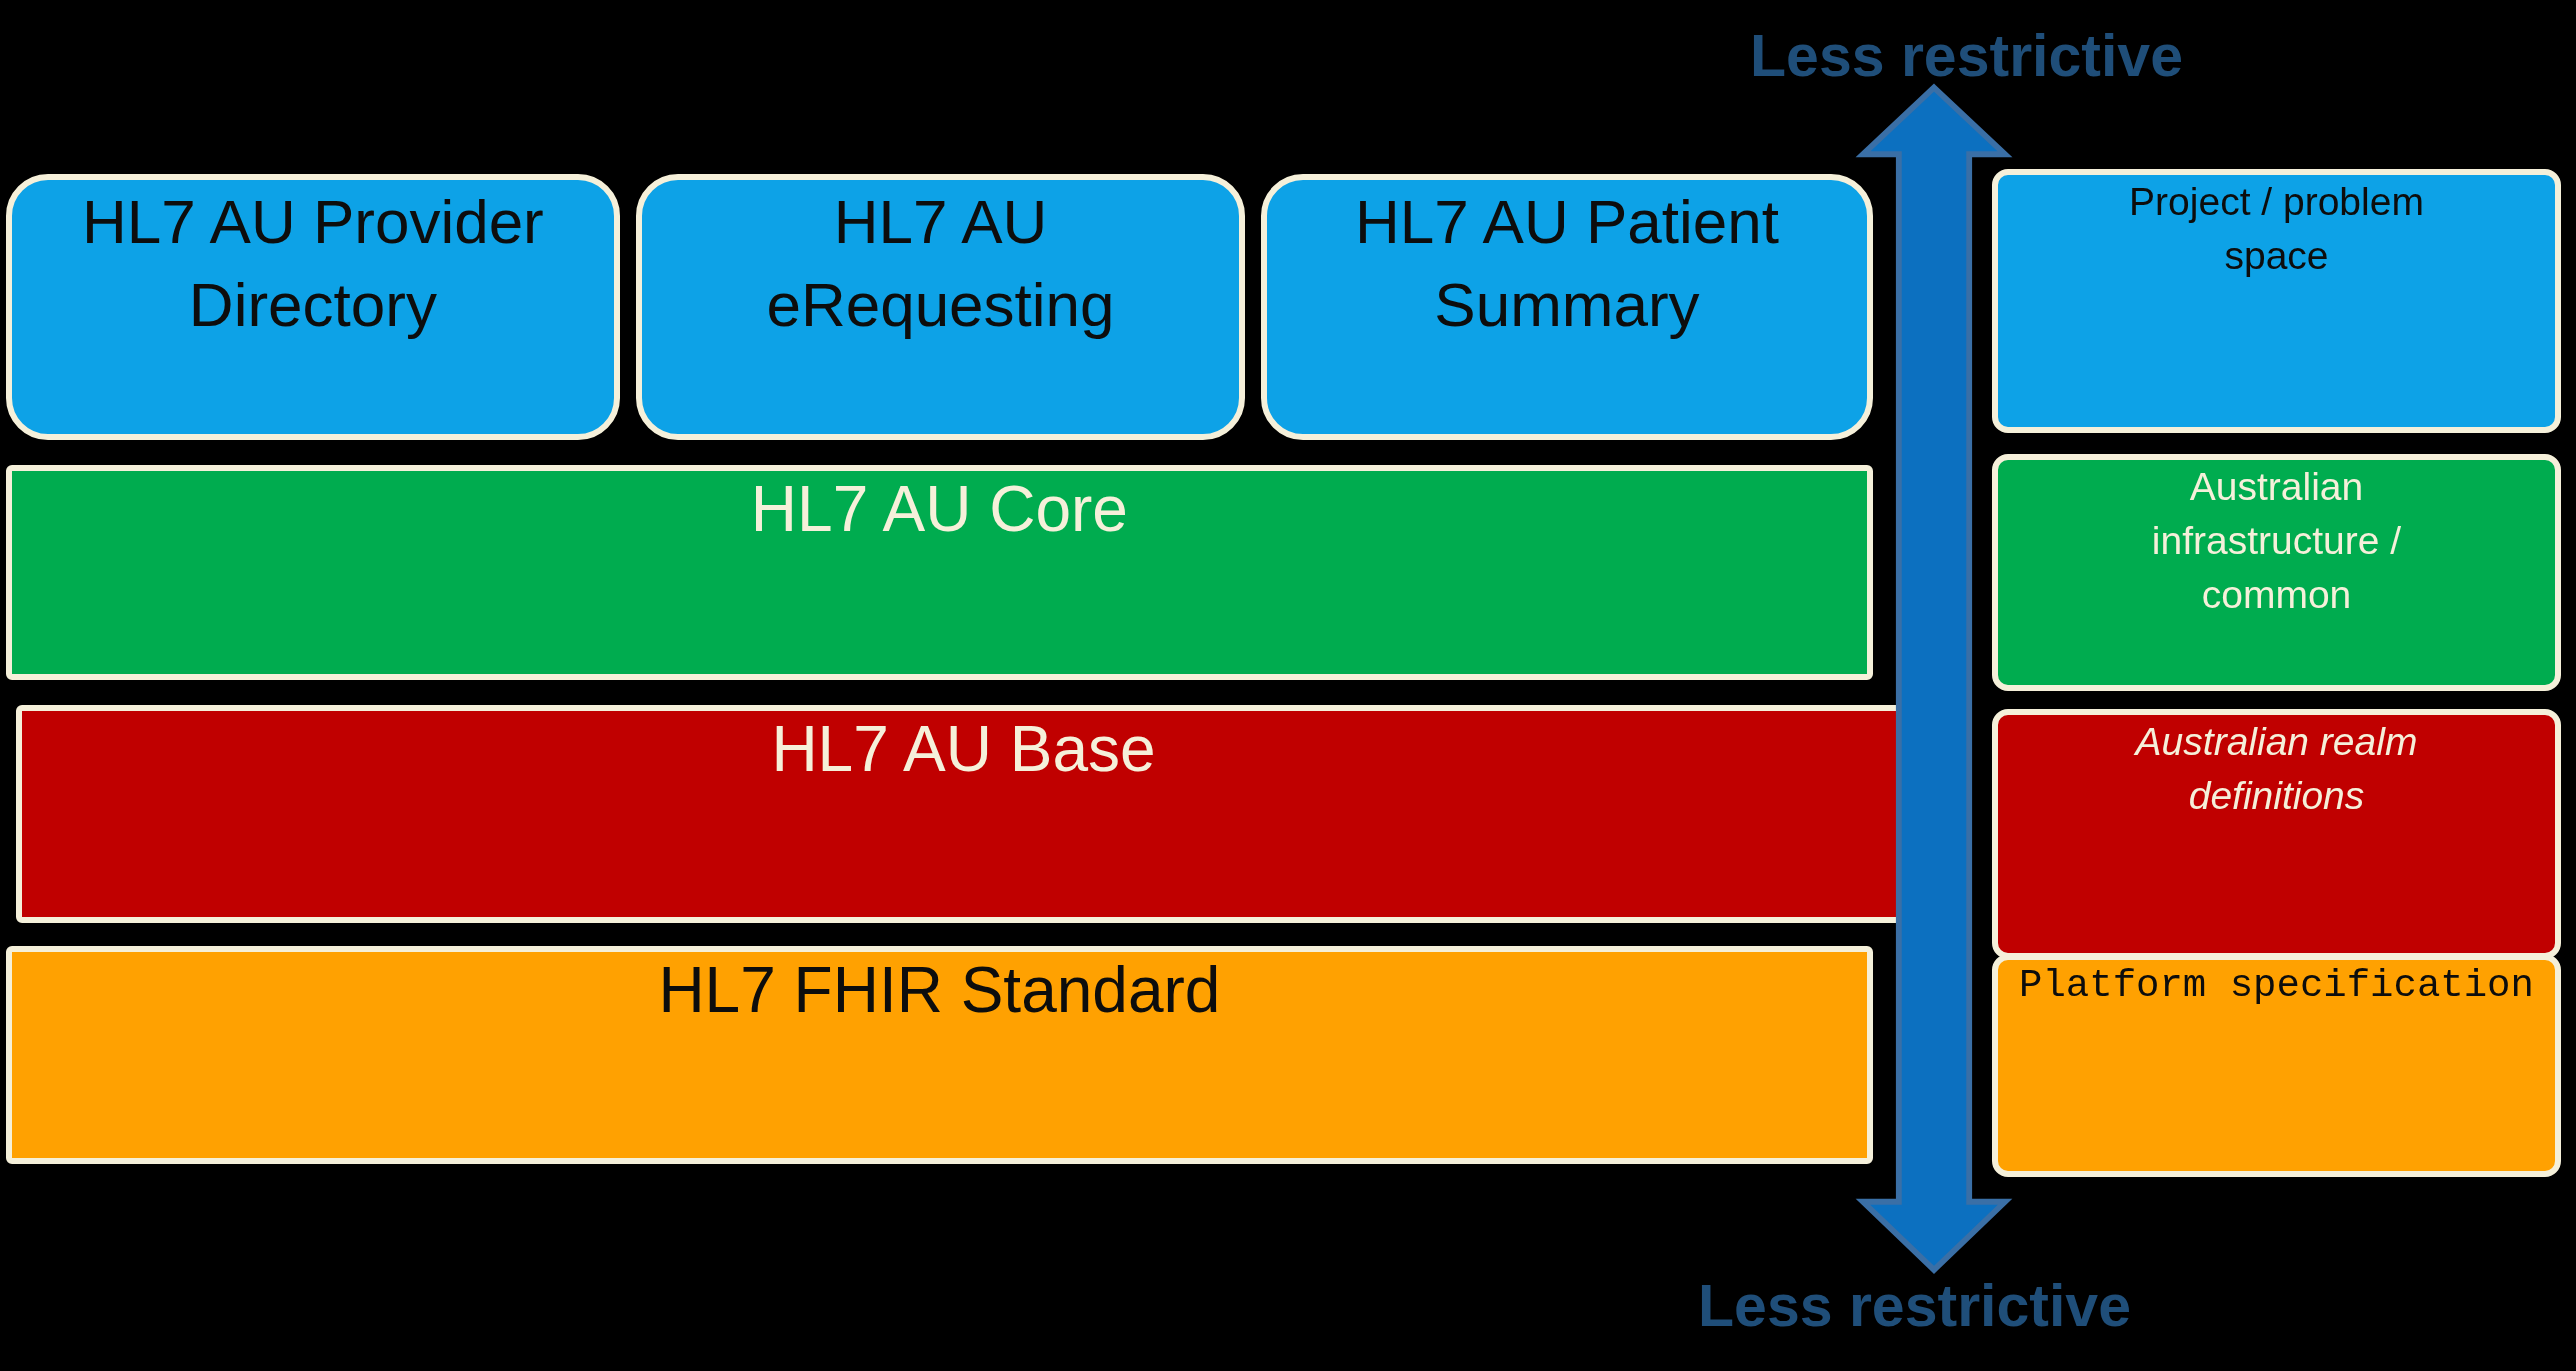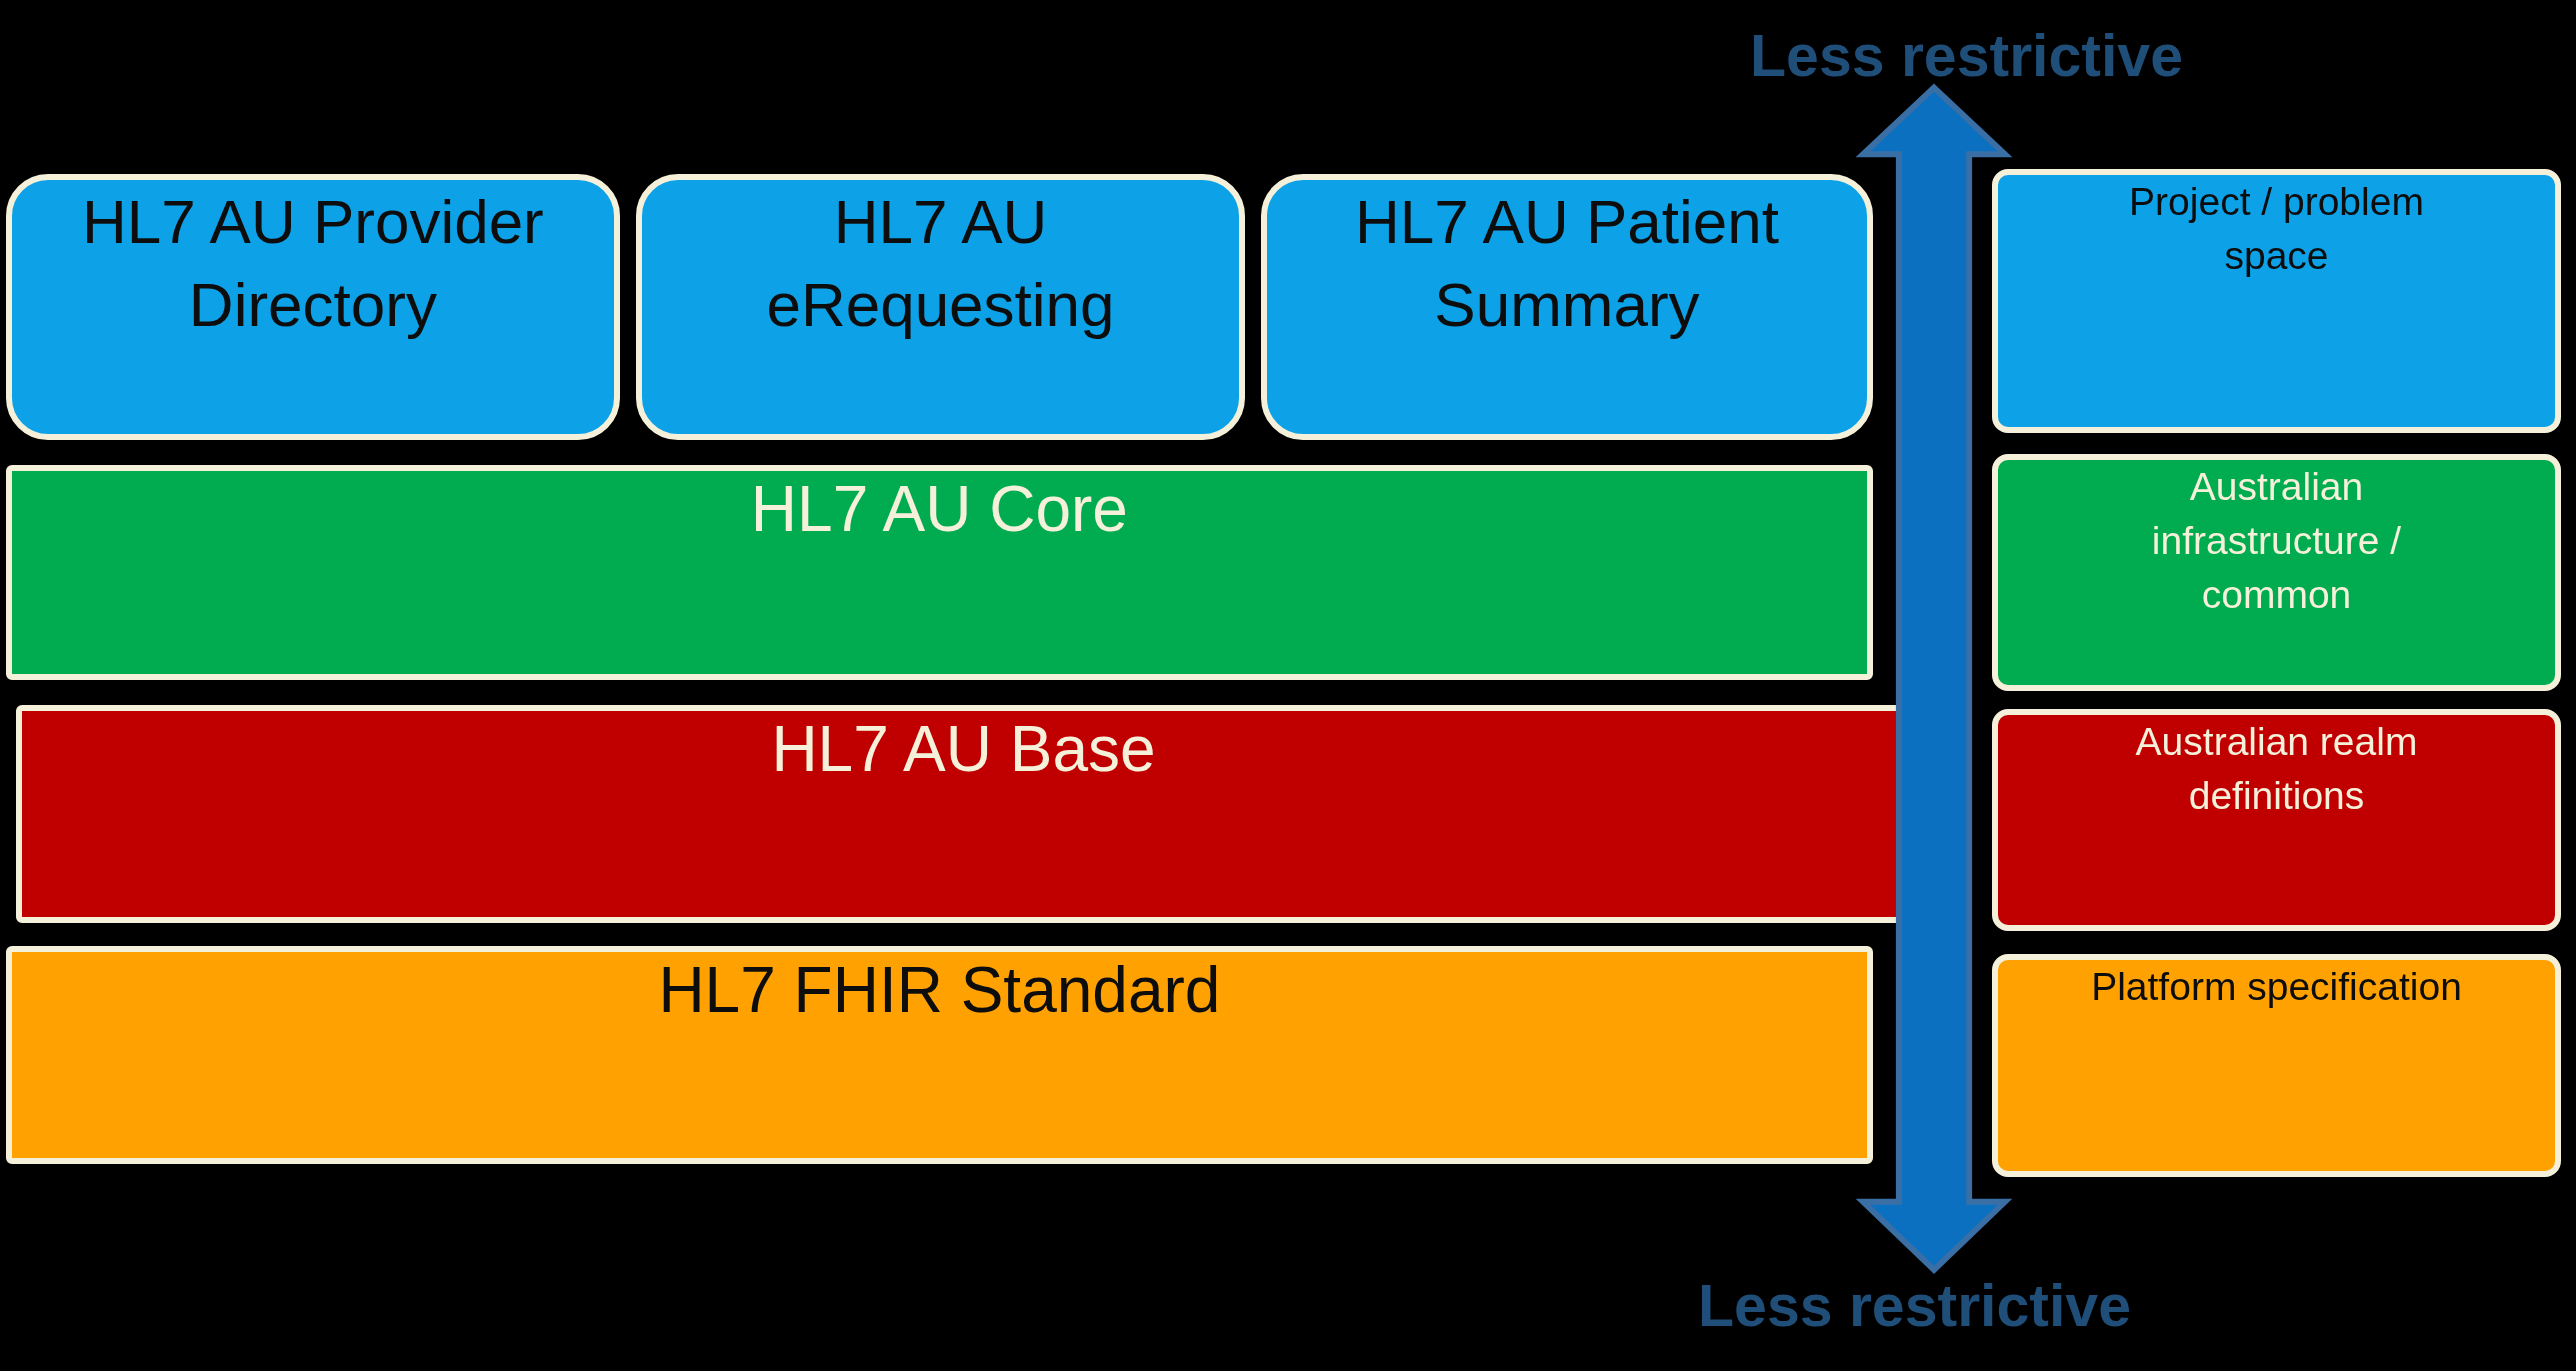--- a/index.html
+++ b/index.html
@@ -35,22 +35,22 @@
     color:var(--axis-label,#1f4e79);
   }
   #proj-1{left:5.9px;top:174px;width:614px;height:266px;}
   #proj-2{left:636px;top:174px;width:609px;height:266px;}
   #proj-3{left:1261px;top:174px;width:612px;height:266px;}
   #layer-core{left:5.9px;top:465px;width:1867px;height:215px;}
   #layer-base{left:16px;top:705px;width:1895px;height:218px;}
   #layer-fhir{left:5.9px;top:946px;width:1867px;height:218px;}
   #legend-project{left:1992px;top:169px;width:569px;height:264px;}
   #legend-infra{left:1992px;top:454px;width:569px;height:237px;}
-  #legend-realm{left:1992px;top:709px;width:569px;height:222px;}
-  #legend-platform{left:1992px;top:954px;width:569px;height:223px;}
+  #legend-realm{left:1992px;top:709px;width:569px;height:250px;font-style:italic;}
+  #legend-platform{left:1992px;top:954px;width:569px;height:223px;font-family:Liberation Mono, monospace;}
   #arrow-svg{position:absolute;left:1843px;top:70px;width:182px;height:1216px;}
   #more-label{left:1666px;top:26px;width:601px;}
   #less-label{left:1614px;top:1276px;width:601px;}
 </style>
 </head>
 <body>
 
 <div class="box project" id="proj-1">
   <span class="label">HL7 AU Provider
 Directory</span>

